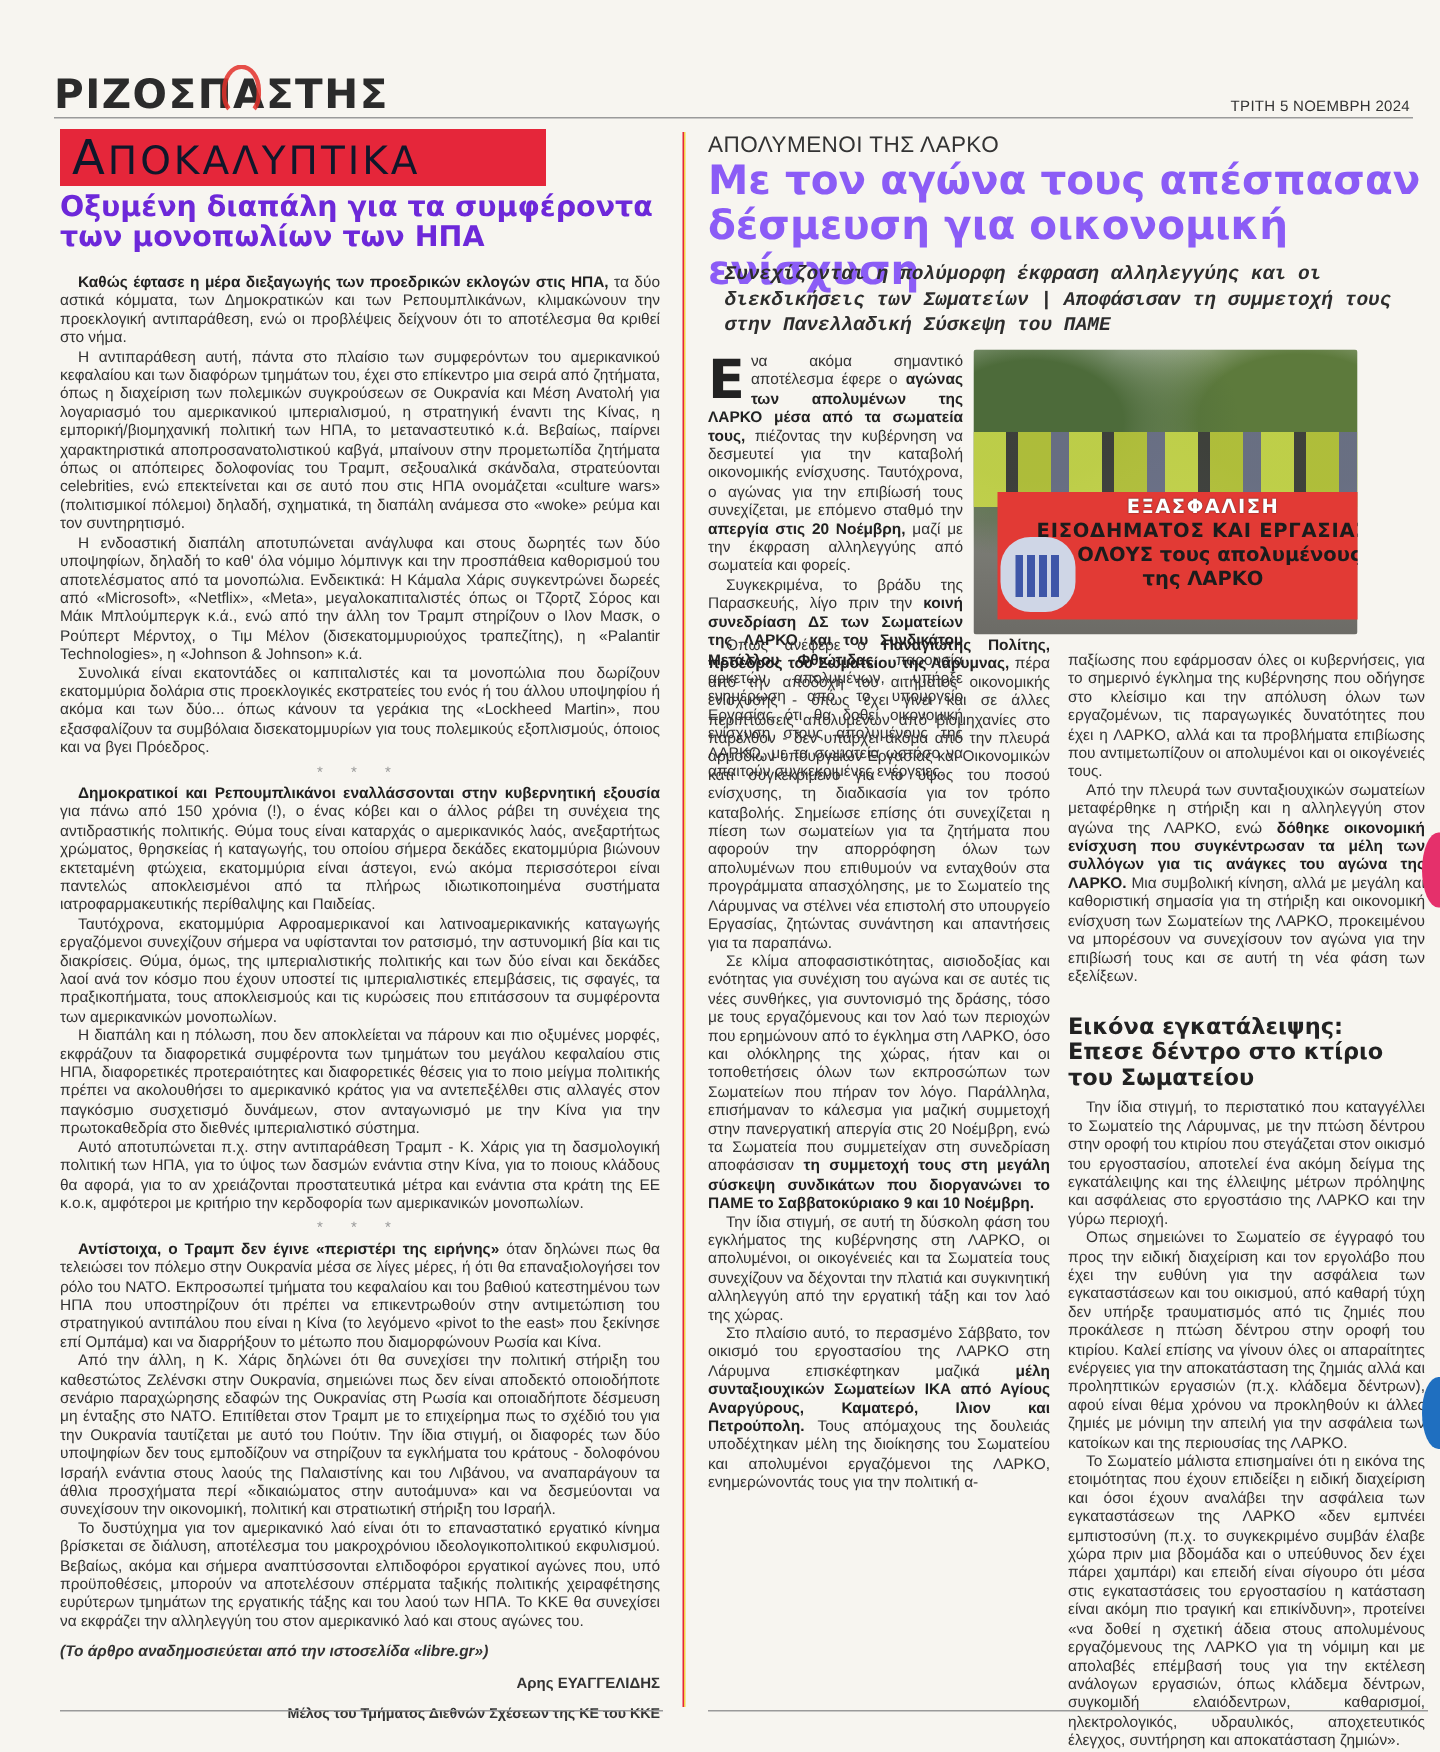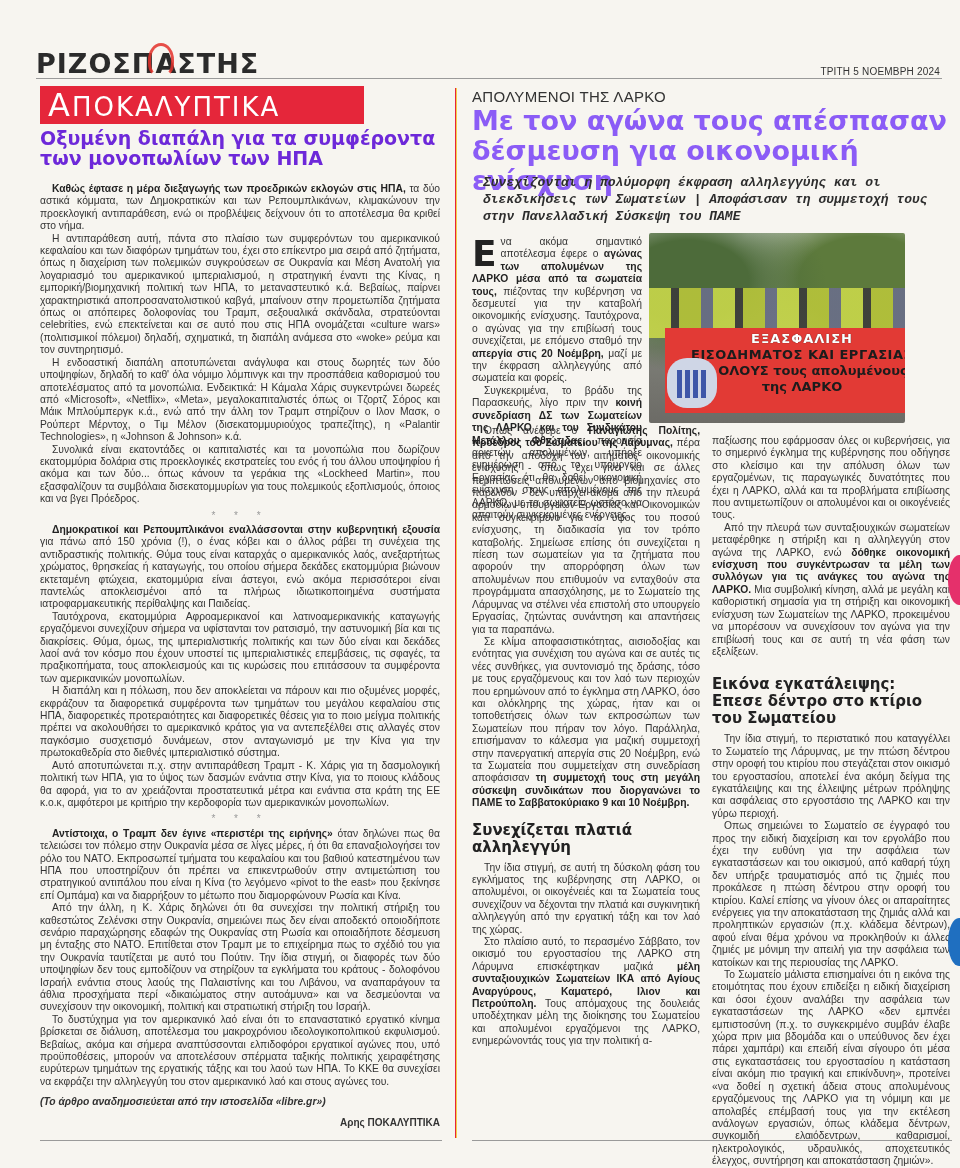--- a/index.html
+++ b/index.html
@@ -4,21 +4,21 @@
 <style>
   * { box-sizing: border-box; margin: 0; padding: 0; }
   html, body { width: 960px; height: 1168px; background: #f7f5f0; overflow: hidden; }
   body { position: relative; font-family: "Liberation Sans", sans-serif; color: #2a2a2a; }
 
   .masthead { position: absolute; left: 36px; top: 48px; font-family: "DejaVu Sans", sans-serif; font-weight: bold; font-size: 27px; letter-spacing: 1px; color: #2b2b2b; }
   .masthead .logo-mark { position: absolute; left: 112px; top: -5px; width: 26px; height: 34px; border: 3px solid #e4322b; border-radius: 50% 50% 40% 40%; border-bottom-color: transparent; opacity: .85; }
   .date { position: absolute; right: 20px; top: 66px; font-size: 10px; color: #333; letter-spacing: .2px; }
   .top-rule { position: absolute; left: 36px; right: 18px; top: 78px; height: 1px; background: #9a9a9a; }
 
-  .kicker-band { position: absolute; left: 40px; top: 86px; width: 324px; height: 38px; background: #e5263a; color: #ffffff; font-family: "DejaVu Sans", sans-serif; font-size: 26px; padding-left: 8px; line-height: 38px; letter-spacing: 2px; }
+  .kicker-band { position: absolute; left: 40px; top: 86px; width: 324px; height: 38px; background: #e5263a; color: #0f172a; font-family: "DejaVu Sans", sans-serif; font-size: 26px; padding-left: 8px; line-height: 38px; letter-spacing: 2px; }
   .kicker-band .cap { font-size: 32px; }
 
   .left-headline { position: absolute; left: 40px; top: 128px; width: 400px; font-family: "DejaVu Sans", sans-serif; font-weight: bold; font-size: 19px; line-height: 20px; color: #6d28d9; }
 
   .col { position: absolute; font-size: 10.3px; line-height: 12.4px; text-align: justify; color: #333; }
   .col p { text-indent: 12px; }
   .col b { color: #222; }
   .stars { text-align: center; color: #999; letter-spacing: 8px; font-size: 10px; margin: 4px 0 2px 0; }
 
   .left-col { left: 40px; top: 183px; width: 400px; }
@@ -83,21 +83,22 @@
   <div class="stars">* * *</div>
   <p><b>Δημοκρατικοί και Ρεπουμπλικάνοι εναλλάσσονται στην κυβερνητική εξουσία</b><span> για πάνω από 150 χρόνια (!), ο ένας κόβει και ο άλλος ράβει τη συνέχεια της αντιδραστικής πολιτικής. Θύμα τους είναι καταρχάς ο αμερικανικός λαός, ανεξαρτήτως χρώματος, θρησκείας ή καταγωγής, του οποίου σήμερα δεκάδες εκατομμύρια βιώνουν εκτεταμένη φτώχεια, εκατομμύρια είναι άστεγοι, ενώ ακόμα περισσότεροι είναι παντελώς αποκλεισμένοι από τα πλήρως ιδιωτικοποιημένα συστήματα ιατροφαρμακευτικής περίθαλψης και Παιδείας.</span></p>
   <p><span>Ταυτόχρονα, εκατομμύρια Αφροαμερικανοί και λατινοαμερικανικής καταγωγής εργαζόμενοι συνεχίζουν σήμερα να υφίστανται τον ρατσισμό, την αστυνομική βία και τις διακρίσεις. Θύμα, όμως, της ιμπεριαλιστικής πολιτικής και των δύο είναι και δεκάδες λαοί ανά τον κόσμο που έχουν υποστεί τις ιμπεριαλιστικές επεμβάσεις, τις σφαγές, τα πραξικοπήματα, τους αποκλεισμούς και τις κυρώσεις που επιτάσσουν τα συμφέροντα των αμερικανικών μονοπωλίων.</span></p>
   <p><span>Η διαπάλη και η πόλωση, που δεν αποκλείεται να πάρουν και πιο οξυμένες μορφές, εκφράζουν τα διαφορετικά συμφέροντα των τμημάτων του μεγάλου κεφαλαίου στις ΗΠΑ, διαφορετικές προτεραιότητες και διαφορετικές θέσεις για το ποιο μείγμα πολιτικής πρέπει να ακολουθήσει το αμερικανικό κράτος για να αντεπεξέλθει στις αλλαγές στον παγκόσμιο συσχετισμό δυνάμεων, στον ανταγωνισμό με την Κίνα για την πρωτοκαθεδρία στο διεθνές ιμπεριαλιστικό σύστημα.</span></p>
   <p><span>Αυτό αποτυπώνεται π.χ. στην αντιπαράθεση Τραμπ - Κ. Χάρις για τη δασμολογική πολιτική των ΗΠΑ, για το ύψος των δασμών ενάντια στην Κίνα, για το ποιους κλάδους θα αφορά, για το αν χρειάζονται προστατευτικά μέτρα και ενάντια στα κράτη της ΕΕ κ.ο.κ, αμφότεροι με κριτήριο την κερδοφορία των αμερικανικών μονοπωλίων.</span></p>
   <div class="stars">* * *</div>
   <p><b>Αντίστοιχα, ο Τραμπ δεν έγινε «περιστέρι της ειρήνης»</b><span> όταν δηλώνει πως θα τελειώσει τον πόλεμο στην Ουκρανία μέσα σε λίγες μέρες, ή ότι θα επαναξιολογήσει τον ρόλο του ΝΑΤΟ. Εκπροσωπεί τμήματα του κεφαλαίου και του βαθιού κατεστημένου των ΗΠΑ που υποστηρίζουν ότι πρέπει να επικεντρωθούν στην αντιμετώπιση του στρατηγικού αντιπάλου που είναι η Κίνα (το λεγόμενο «pivot to the east» που ξεκίνησε επί Ομπάμα) και να διαρρήξουν το μέτωπο που διαμορφώνουν Ρωσία και Κίνα.</span></p>
   <p><span>Από την άλλη, η Κ. Χάρις δηλώνει ότι θα συνεχίσει την πολιτική στήριξη του καθεστώτος Ζελένσκι στην Ουκρανία, σημειώνει πως δεν είναι αποδεκτό οποιοδήποτε σενάριο παραχώρησης εδαφών της Ουκρανίας στη Ρωσία και οποιαδήποτε δέσμευση μη ένταξης στο ΝΑΤΟ. Επιτίθεται στον Τραμπ με το επιχείρημα πως το σχέδιό του για την Ουκρανία ταυτίζεται με αυτό του Πούτιν. Την ίδια στιγμή, οι διαφορές των δύο υποψηφίων δεν τους εμποδίζουν να στηρίζουν τα εγκλήματα του κράτους - δολοφόνου Ισραήλ ενάντια στους λαούς της Παλαιστίνης και του Λιβάνου, να αναπαράγουν τα άθλια προσχήματα περί «δικαιώματος στην αυτοάμυνα» και να δεσμεύονται να συνεχίσουν την οικονομική, πολιτική και στρατιωτική στήριξη του Ισραήλ.</span></p>
   <p><span>Το δυστύχημα για τον αμερικανικό λαό είναι ότι το επαναστατικό εργατικό κίνημα βρίσκεται σε διάλυση, αποτέλεσμα του μακροχρόνιου ιδεολογικοπολιτικού εκφυλισμού. Βεβαίως, ακόμα και σήμερα αναπτύσσονται ελπιδοφόροι εργατικοί αγώνες που, υπό προϋποθέσεις, μπορούν να αποτελέσουν σπέρματα ταξικής πολιτικής χειραφέτησης ευρύτερων τμημάτων της εργατικής τάξης και του λαού των ΗΠΑ. Το ΚΚΕ θα συνεχίσει να εκφράζει την αλληλεγγύη του στον αμερικανικό λαό και στους αγώνες του.</span></p>
   <p class="source-note">(Το άρθρο αναδημοσιεύεται από την ιστοσελίδα «libre.gr»)</p>
-  <p class="author">Αρης ΠΟΚΑΛΥΠΤΙΚΑ</p>
+  <p class="author">Αρης ΕΥΑΓΓΕΛΙΔΗΣ</p>
+  <p class="author-role">Μέλος του Τμήματος Διεθνών Σχέσεων της ΚΕ του ΚΚΕ</p>
 </div>
 <div class="bottom-rule-left"></div>
 
 <div class="divider"></div>
 
 <div class="right-kicker">ΑΠΟΛΥΜΕΝΟΙ ΤΗΣ ΛΑΡΚΟ</div>
 <div class="right-headline">Με τον αγώνα τους απέσπασαν δέσμευση για οικονομική ενίσχυση</div>
 <div class="right-sub">Συνεχίζονται η πολύμορφη έκφραση αλληλεγγύης και οι διεκδικήσεις των Σωματείων | Αποφάσισαν τη συμμετοχή τους στην Πανελλαδική Σύσκεψη του ΠΑΜΕ</div>
 
 <div class="col r-col1">
@@ -112,21 +113,20 @@
     <div class="l1">ΕΞΑΣΦΑΛΙΣΗ</div>
     <div class="l2">ΕΙΣΟΔΗΜΑΤΟΣ ΚΑΙ ΕΡΓΑΣΙΑΣ</div>
     <div class="l3">σε ΟΛΟΥΣ τους απολυμένους</div>
     <div class="l4">της ΛΑΡΚΟ</div>
   </div>
 </div>
 
 <div class="col r-wide">
   <p><span>Οπως ανέφερε ο </span><b>Παναγιώτης Πολίτης, πρόεδρος του Σωματείου της Λάρυμνας,</b><span> πέρα από την αποδοχή του αιτήματος οικονομικής ενίσχυσης - όπως έχει γίνει και σε άλλες περιπτώσεις απολυμένων από βιομηχανίες στο παρελθόν - δεν υπάρχει ακόμα από την πλευρά αρμοδίων υπουργείων Εργασίας και Οικονομικών κάτι συγκεκριμένο για το ύψος του ποσού ενίσχυσης, τη διαδικασία για τον τρόπο καταβολής. Σημείωσε επίσης ότι συνεχίζεται η πίεση των σωματείων για τα ζητήματα που αφορούν την απορρόφηση όλων των απολυμένων που επιθυμούν να ενταχθούν στα προγράμματα απασχόλησης, με το Σωματείο της Λάρυμνας να στέλνει νέα επιστολή στο υπουργείο Εργασίας, ζητώντας συνάντηση και απαντήσεις για τα παραπάνω.</span></p>
   <p><span>Σε κλίμα αποφασιστικότητας, αισιοδοξίας και ενότητας για συνέχιση του αγώνα και σε αυτές τις νέες συνθήκες, για συντονισμό της δράσης, τόσο με τους εργαζόμενους και τον λαό των περιοχών που ερημώνουν από το έγκλημα στη ΛΑΡΚΟ, όσο και ολόκληρης της χώρας, ήταν και οι τοποθετήσεις όλων των εκπροσώπων των Σωματείων που πήραν τον λόγο. Παράλληλα, επισήμαναν το κάλεσμα για μαζική συμμετοχή στην πανεργατική απεργία στις 20 Νοέμβρη, ενώ τα Σωματεία που συμμετείχαν στη συνεδρίαση αποφάσισαν </span><b>τη συμμετοχή τους στη μεγάλη σύσκεψη συνδικάτων που διοργανώνει το ΠΑΜΕ το Σαββατοκύριακο 9 και 10 Νοέμβρη.</b></p>
-  <div class="subhead">Συνεχίζεται πλατιά αλληλεγγύη</div>
   <p><span>Την ίδια στιγμή, σε αυτή τη δύσκολη φάση του εγκλήματος της κυβέρνησης στη ΛΑΡΚΟ, οι απολυμένοι, οι οικογένειές και τα Σωματεία τους συνεχίζουν να δέχονται την πλατιά και συγκινητική αλληλεγγύη από την εργατική τάξη και τον λαό της χώρας.</span></p>
   <p><span>Στο πλαίσιο αυτό, το περασμένο Σάββατο, τον οικισμό του εργοστασίου της ΛΑΡΚΟ στη Λάρυμνα επισκέφτηκαν μαζικά </span><b>μέλη συνταξιουχικών Σωματείων ΙΚΑ από Αγίους Αναργύρους, Καματερό, Ιλιον και Πετρούπολη.</b><span> Τους απόμαχους της δουλειάς υποδέχτηκαν μέλη της διοίκησης του Σωματείου και απολυμένοι εργαζόμενοι της ΛΑΡΚΟ, ενημερώνοντάς τους για την πολιτική α-</span></p>
 </div>
 
 <div class="col r-col3">
   <p style="text-indent:0"><span>παξίωσης που εφάρμοσαν όλες οι κυβερνήσεις, για το σημερινό έγκλημα της κυβέρνησης που οδήγησε στο κλείσιμο και την απόλυση όλων των εργαζομένων, τις παραγωγικές δυνατότητες που έχει η ΛΑΡΚΟ, αλλά και τα προβλήματα επιβίωσης που αντιμετωπίζουν οι απολυμένοι και οι οικογένειές τους.</span></p>
   <p><span>Από την πλευρά των συνταξιουχικών σωματείων μεταφέρθηκε η στήριξη και η αλληλεγγύη στον αγώνα της ΛΑΡΚΟ, ενώ </span><b>δόθηκε οικονομική ενίσχυση που συγκέντρωσαν τα μέλη των συλλόγων για τις ανάγκες του αγώνα της ΛΑΡΚΟ.</b><span> Μια συμβολική κίνηση, αλλά με μεγάλη και καθοριστική σημασία για τη στήριξη και οικονομική ενίσχυση των Σωματείων της ΛΑΡΚΟ, προκειμένου να μπορέσουν να συνεχίσουν τον αγώνα για την επιβίωσή τους και σε αυτή τη νέα φάση των εξελίξεων.</span></p>
   <div class="subhead" style="margin-top:18px">Εικόνα εγκατάλειψης: Επεσε δέντρο στο κτίριο του Σωματείου</div>
   <p>Την ίδια στιγμή, το περιστατικό που καταγγέλλει το Σωματείο της Λάρυμνας, με την πτώση δέντρου στην οροφή του κτιρίου που στεγάζεται στον οικισμό του εργοστασίου, αποτελεί ένα ακόμη δείγμα της εγκατάλειψης και της έλλειψης μέτρων πρόληψης και ασφάλειας στο εργοστάσιο της ΛΑΡΚΟ και την γύρω περιοχή.</p>
   <p>Οπως σημειώνει το Σωματείο σε έγγραφό του προς την ειδική διαχείριση και τον εργολάβο που έχει την ευθύνη για την ασφάλεια των εγκαταστάσεων και του οικισμού, από καθαρή τύχη δεν υπήρξε τραυματισμός από τις ζημιές που προκάλεσε η πτώση δέντρου στην οροφή του κτιρίου. Καλεί επίσης να γίνουν όλες οι απαραίτητες ενέργειες για την αποκατάσταση της ζημιάς αλλά και προληπτικών εργασιών (π.χ. κλάδεμα δέντρων), αφού είναι θέμα χρόνου να προκληθούν κι άλλες ζημιές με μόνιμη την απειλή για την ασφάλεια των κατοίκων και της περιουσίας της ΛΑΡΚΟ.</p>

